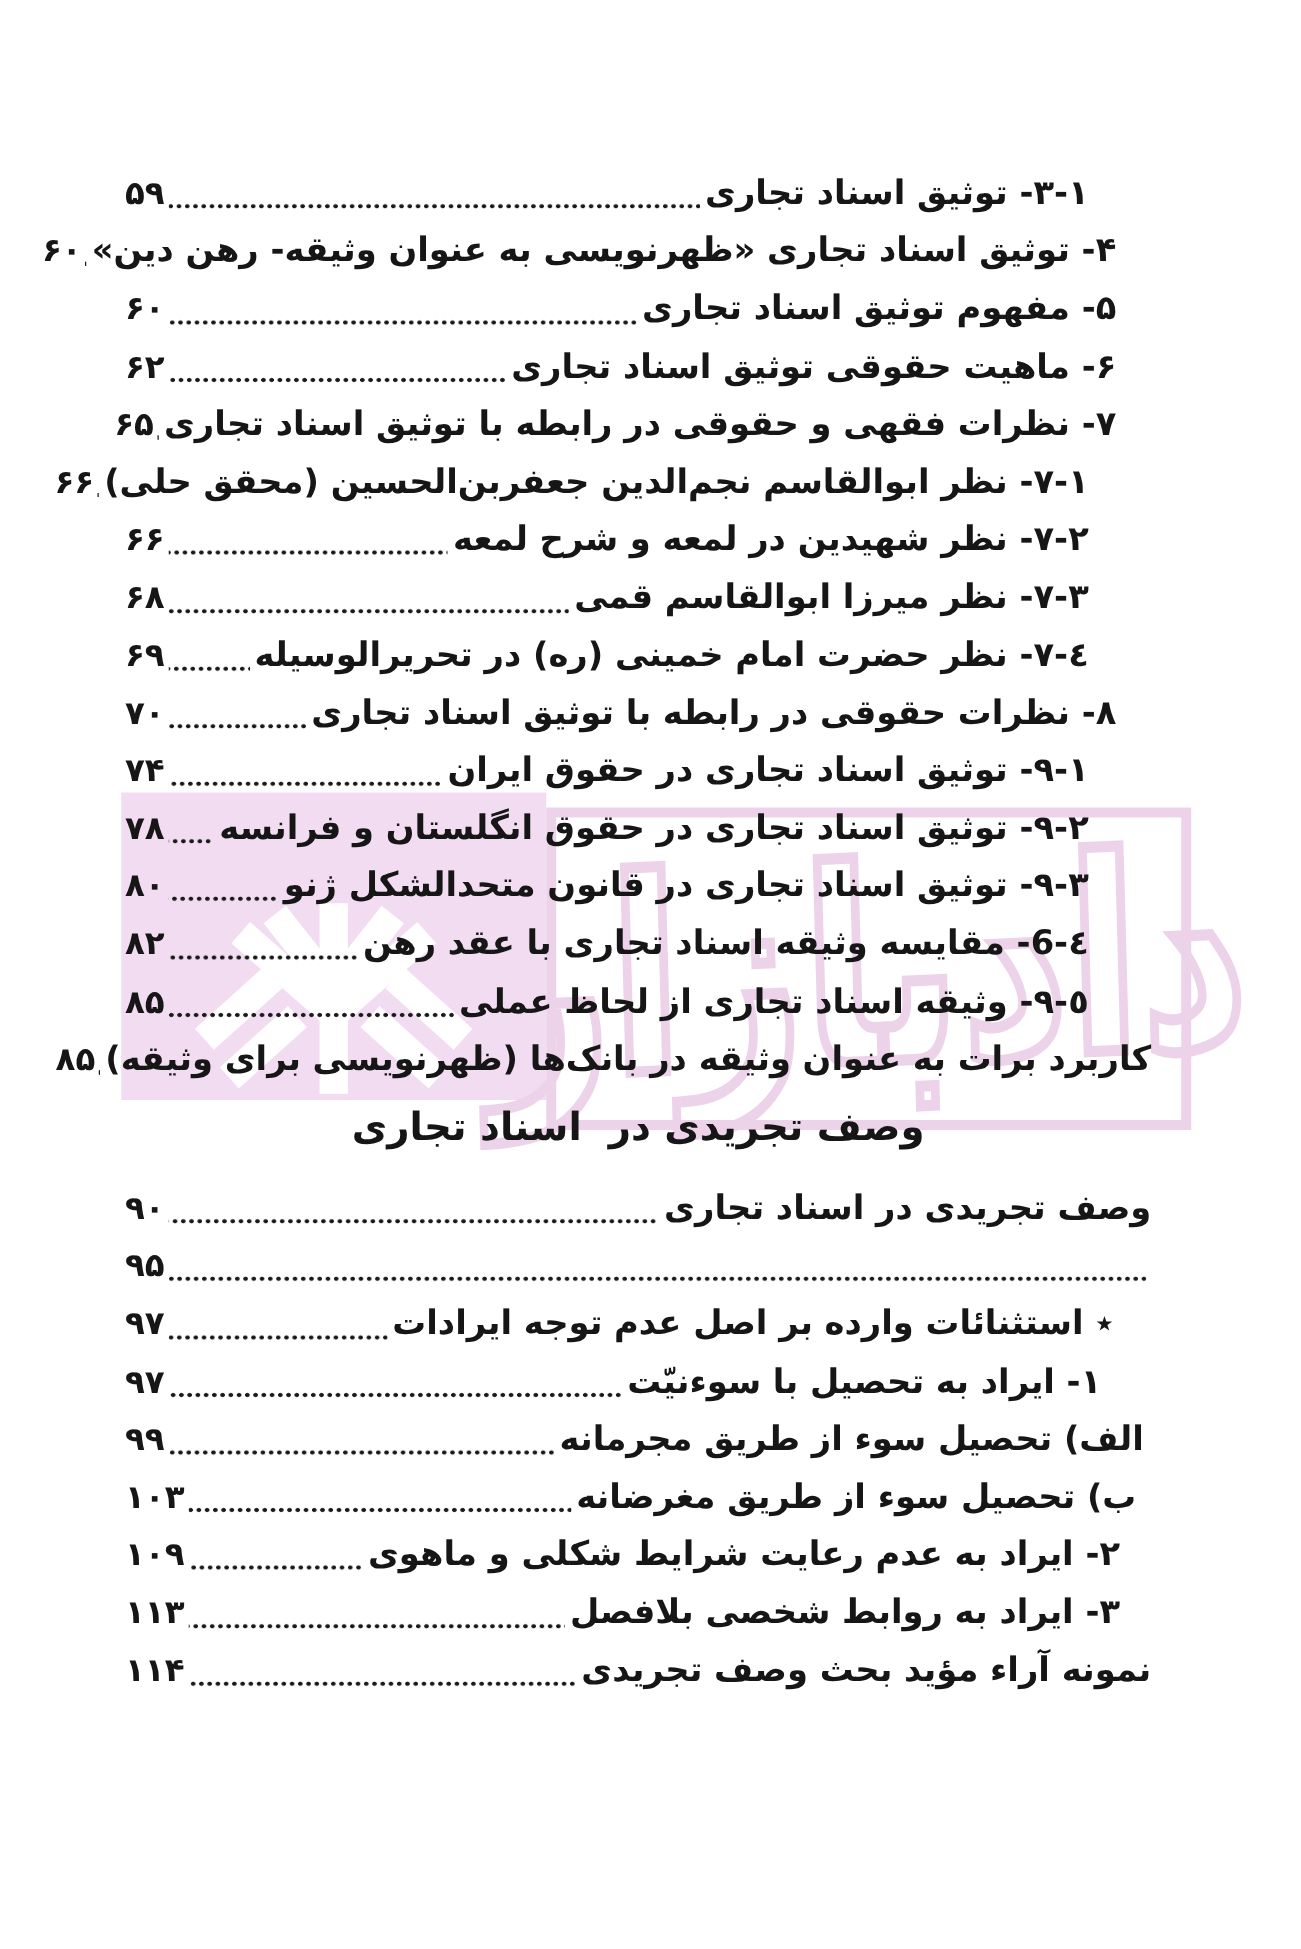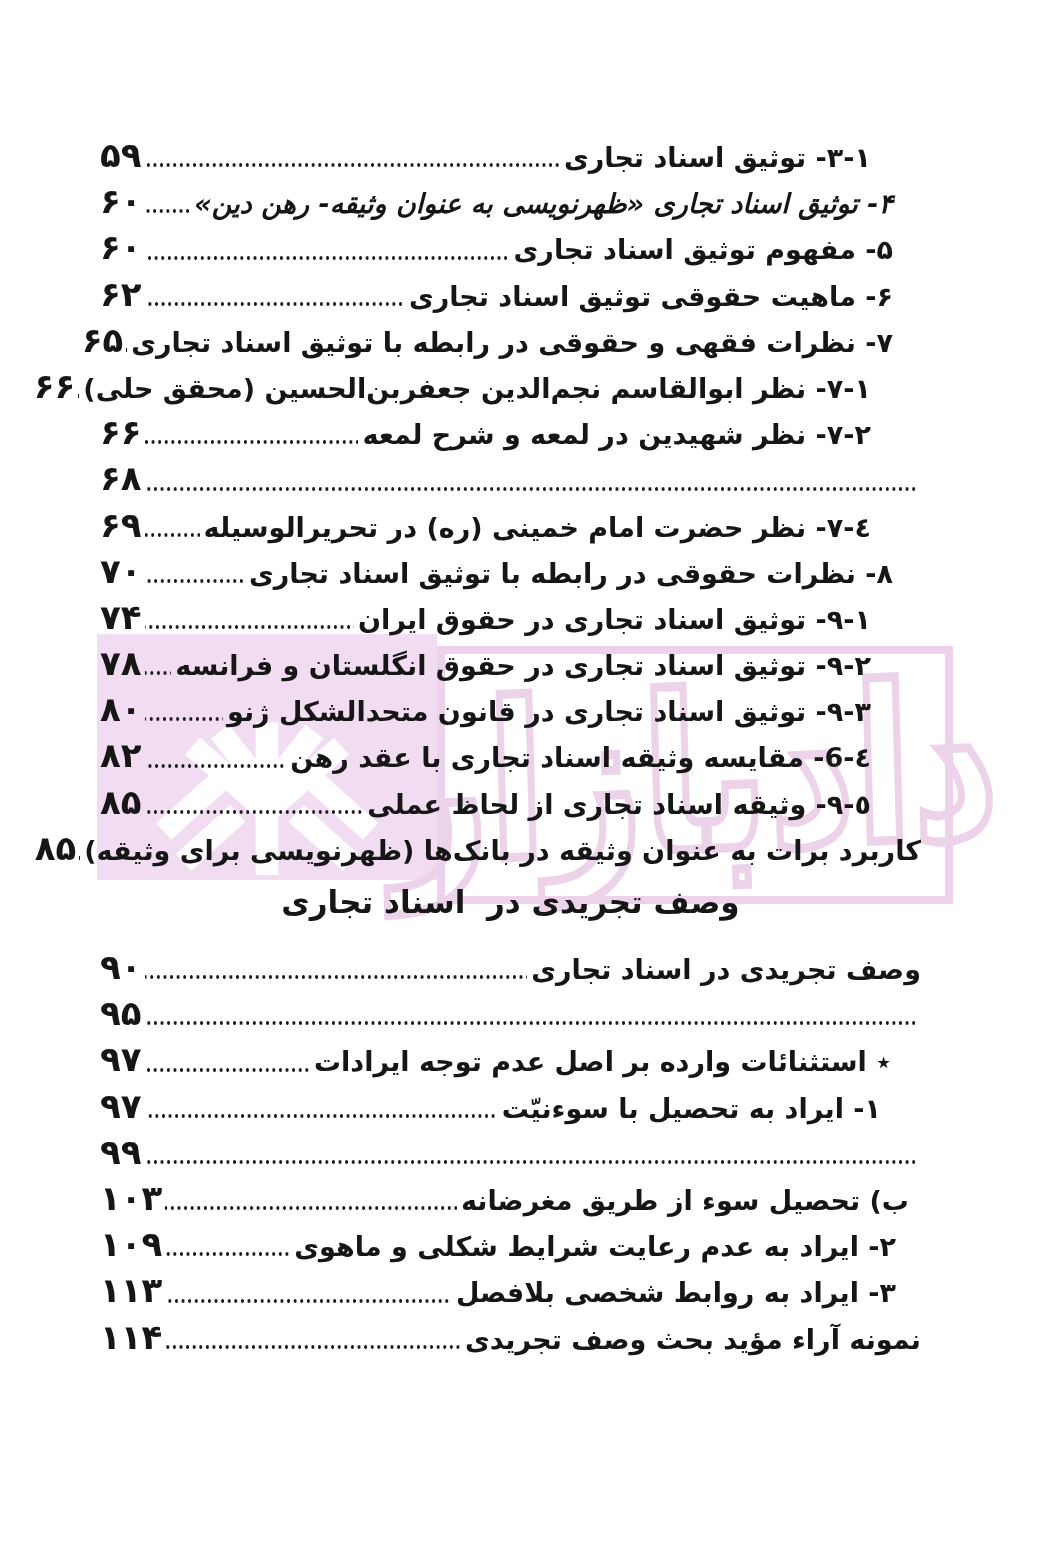--- a/index.html
+++ b/index.html
@@ -58,21 +58,21 @@
   .row .dots{
     flex:1 1 auto;min-width:8px;position:relative;align-self:stretch;
   }
   .row .dots::after{
     content:"";position:absolute;left:3px;right:4px;bottom:10px;height:6px;
     background-image:radial-gradient(circle,#1a1a1a 1.55px,transparent 1.95px);
     background-size:6.6px 6px;
     background-position:center bottom;
     background-repeat:repeat-x;
   }
-  .row .num{white-space:nowrap;flex:0 0 auto;font-size:34px;}
+  .row .num{white-space:nowrap;flex:0 0 auto;font-size:26px;}
 
   .sec-heading{
     position:absolute;top:884px;right:120px;left:100px;z-index:1;
     text-align:center;font-size:31px;font-weight:bold;
     white-space:pre;direction:rtl;
   }
 </style>
 </head>
 <body>
 
@@ -100,21 +100,21 @@
   </div>
 
 
   <div class="toc toc1">
       <div class="row">
         <span class="txt" style="padding-right: 50px;">١-٣- توثیق اسناد تجاری</span>
         <span class="dots"></span>
         <span class="num">۵۹</span>
       </div>
       <div class="row">
-        <span class="txt" style="padding-right: 28px; font-style: italic;">۴- توثیق اسناد تجاری «ظهرنویسی به عنوان وثیقه- رهن دین»</span>
+        <span class="txt" style="padding-right: 28px;">۴- توثیق اسناد تجاری «ظهرنویسی به عنوان وثیقه- رهن دین»</span>
         <span class="dots"></span>
         <span class="num">۶۰</span>
       </div>
       <div class="row">
         <span class="txt" style="padding-right: 28px;">۵- مفهوم توثیق اسناد تجاری</span>
         <span class="dots"></span>
         <span class="num">۶۰</span>
       </div>
       <div class="row">
         <span class="txt" style="padding-right: 28px;">۶- ماهیت حقوقی توثیق اسناد تجاری</span>
@@ -130,20 +130,21 @@
         <span class="txt" style="padding-right: 50px;">١-٧- نظر ابوالقاسم نجم‌الدین جعفربن‌الحسین (محقق حلی)</span>
         <span class="dots"></span>
         <span class="num">۶۶</span>
       </div>
       <div class="row">
         <span class="txt" style="padding-right: 50px;">٢-٧- نظر شهیدین در لمعه و شرح لمعه</span>
         <span class="dots"></span>
         <span class="num">۶۶</span>
       </div>
       <div class="row">
+        <span class="txt" style="padding-right: 50px;">٣-٧- نظر میرزا ابوالقاسم قمی</span>
         <span class="dots"></span>
         <span class="num">۶۸</span>
       </div>
       <div class="row">
         <span class="txt" style="padding-right: 50px;">٤-٧- نظر حضرت امام خمینی (ره) در تحریرالوسیله</span>
         <span class="dots"></span>
         <span class="num">۶۹</span>
       </div>
       <div class="row">
         <span class="txt" style="padding-right: 28px;">۸- نظرات حقوقی در رابطه با توثیق اسناد تجاری</span>
@@ -198,20 +199,21 @@
         <span class="txt" style="padding-right: 30px;">٭ استثنائات وارده بر اصل عدم توجه ایرادات</span>
         <span class="dots"></span>
         <span class="num">۹۷</span>
       </div>
       <div class="row">
         <span class="txt" style="padding-right: 40px;">۱- ایراد به تحصیل با سوءنیّت</span>
         <span class="dots"></span>
         <span class="num">۹۷</span>
       </div>
       <div class="row">
+        <span class="txt" style="padding-right: 6px;">الف) تحصیل سوء از طریق مجرمانه</span>
         <span class="dots"></span>
         <span class="num">۹۹</span>
       </div>
       <div class="row">
         <span class="txt" style="padding-right: 12px;">ب) تحصیل سوء از طریق مغرضانه</span>
         <span class="dots"></span>
         <span class="num">۱۰۳</span>
       </div>
       <div class="row">
         <span class="txt" style="padding-right: 25px;">۲- ایراد به عدم رعایت شرایط شکلی و ماهوی</span>

